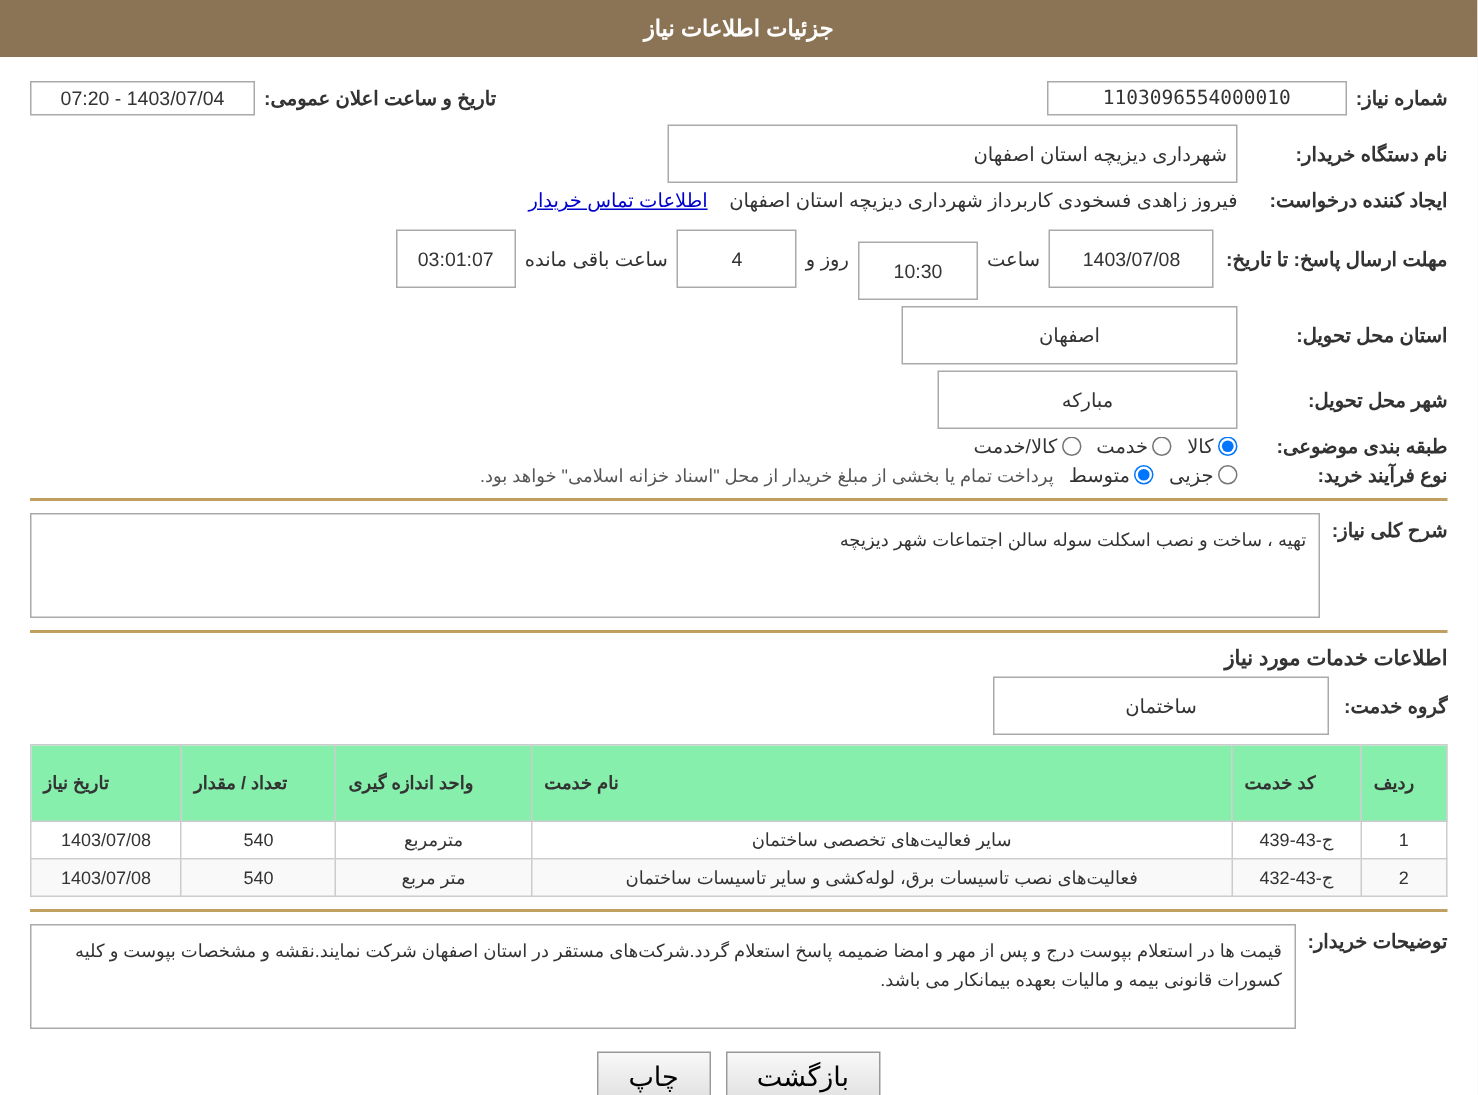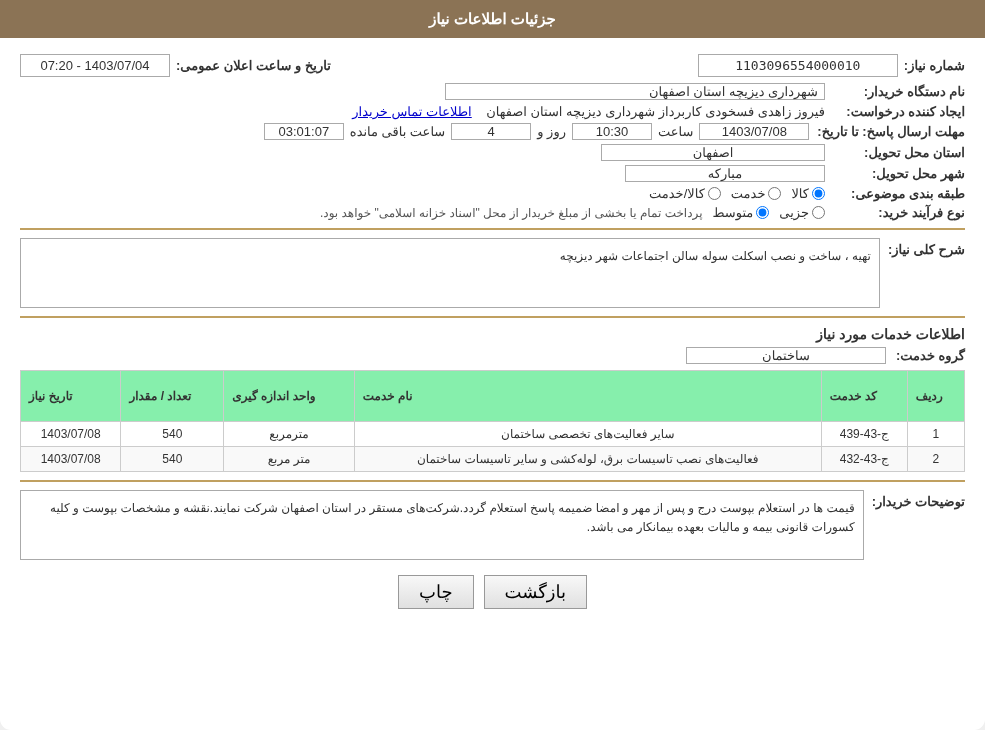--- a/index.html
+++ b/index.html
@@ -125,21 +125,21 @@
       font-size: 18px;
     }
     .date-time-row {
       display: flex;
       align-items: center;
       gap: 6px;
       direction: rtl;
     }
     .border-box {
       border: 1px solid #aaa;
-      padding: 0 6px;
+      padding: 11px 6px;
       background: #fff;
       min-width: 80px;
       display: inline-block;
     }
     .header-announce-row {
       display: flex;
       align-items: center;
       gap: 6px;
       direction: rtl;
       margin: 6px 0;
@@ -215,21 +215,21 @@
         <span class="link-blue">اطلاعات تماس خریدار</span>
       </span>
     </div>
 
     <div class="info-row">
       <span class="info-label">مهلت ارسال پاسخ: تا تاریخ:</span>
       <span class="info-value">
         <div class="date-time-row">
           <span class="border-box" style="width:110px;text-align:center;">1403/07/08</span>
           <span>ساعت</span>
-          <span class="border-box" style="width:60px;text-align:center;">10:30</span>
+          <span class="border-box" style="width:60px;text-align:center;margin-top:16px;">10:30</span>
           <span>روز و</span>
           <span class="border-box" style="width:40px;text-align:center;">4</span>
           <span>ساعت باقی مانده</span>
           <span class="border-box" style="width:80px;text-align:center;">03:01:07</span>
         </div>
       </span>
     </div>
 
     <div class="info-row">
       <span class="info-label">استان محل تحویل:</span>
@@ -294,21 +294,21 @@
         </div>
       </div>
     </div>
 
     <hr class="section-divider">
 
     <div class="services-section-title">اطلاعات خدمات مورد نیاز</div>
 
     <div class="group-row">
       <span class="group-label">گروه خدمت:</span>
-      <span class="border-box" style="width:200px;text-align:center;">ساختمان</span>
+      <span class="border-box" style="width:224px;text-align:center;">ساختمان</span>
     </div>
 
     <table class="data-table">
       <thead>
         <tr>
           <th>ردیف</th>
           <th>کد خدمت</th>
           <th>نام خدمت</th>
           <th>واحد اندازه گیری</th>
           <th>تعداد / مقدار</th>

